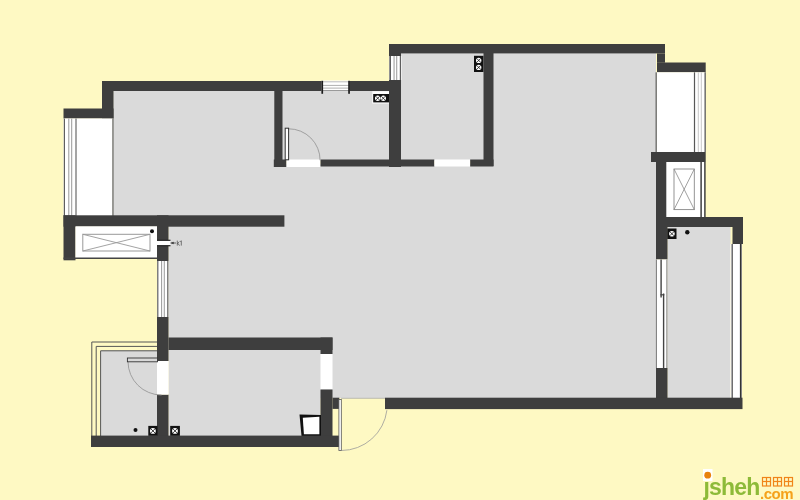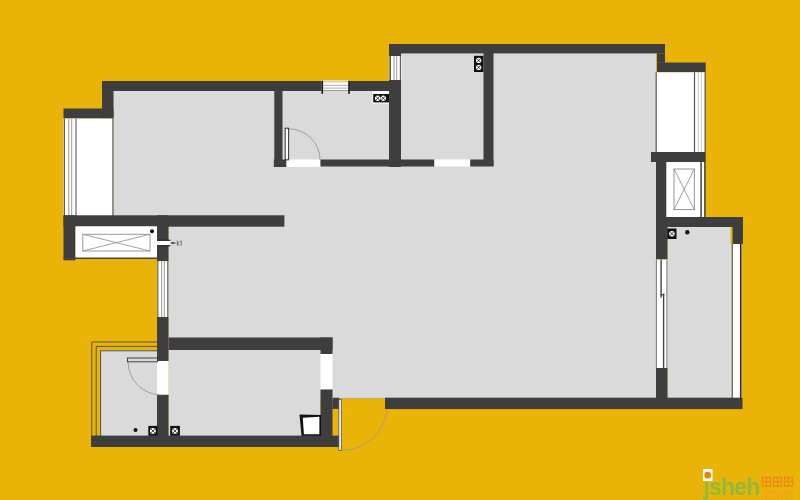--- a/index.html
+++ b/index.html
@@ -1,16 +1,16 @@
 <!DOCTYPE html>
 <html><head>
 <meta charset="utf-8">
 <style>
   html,body{margin:0;padding:0;background:#ffffff;-webkit-font-smoothing:antialiased;}
-  #page{position:relative;width:800px;height:500px;background:#eab308;overflow:hidden;
+  #page{position:relative;width:800px;height:500px;background:#fef9c3;overflow:hidden;
         font-family:"Liberation Sans", sans-serif;}
 </style>
 </head>
 <body>
 <div id="page">
 <svg width="800" height="500" viewBox="0 0 800 500" xmlns="http://www.w3.org/2000/svg">
 
 <g>
   <rect x="113.2" y="90" width="171.2" height="126" fill="#dadada"></rect>
   <rect x="492" y="52" width="164" height="346" fill="#dadada"></rect>

